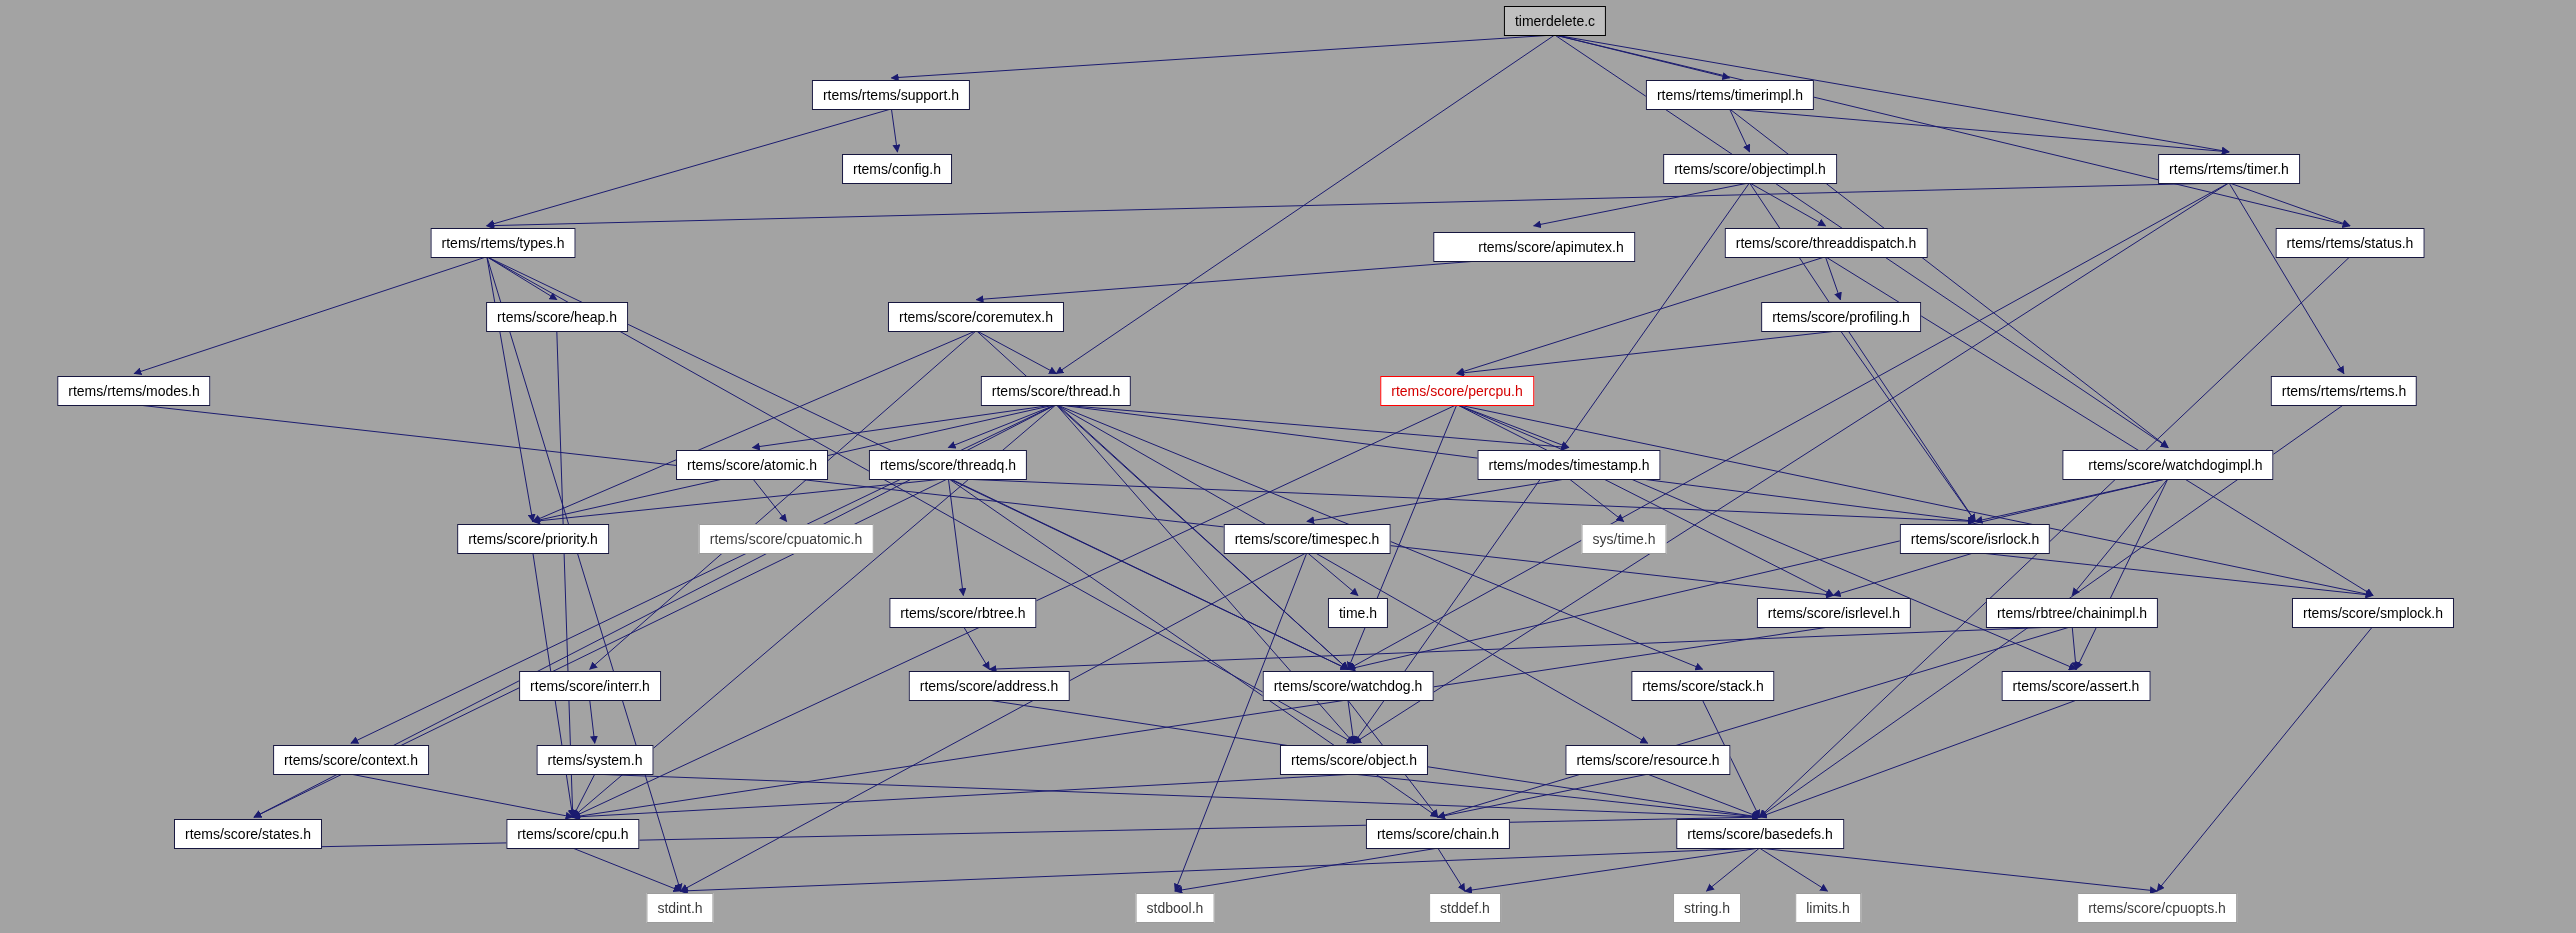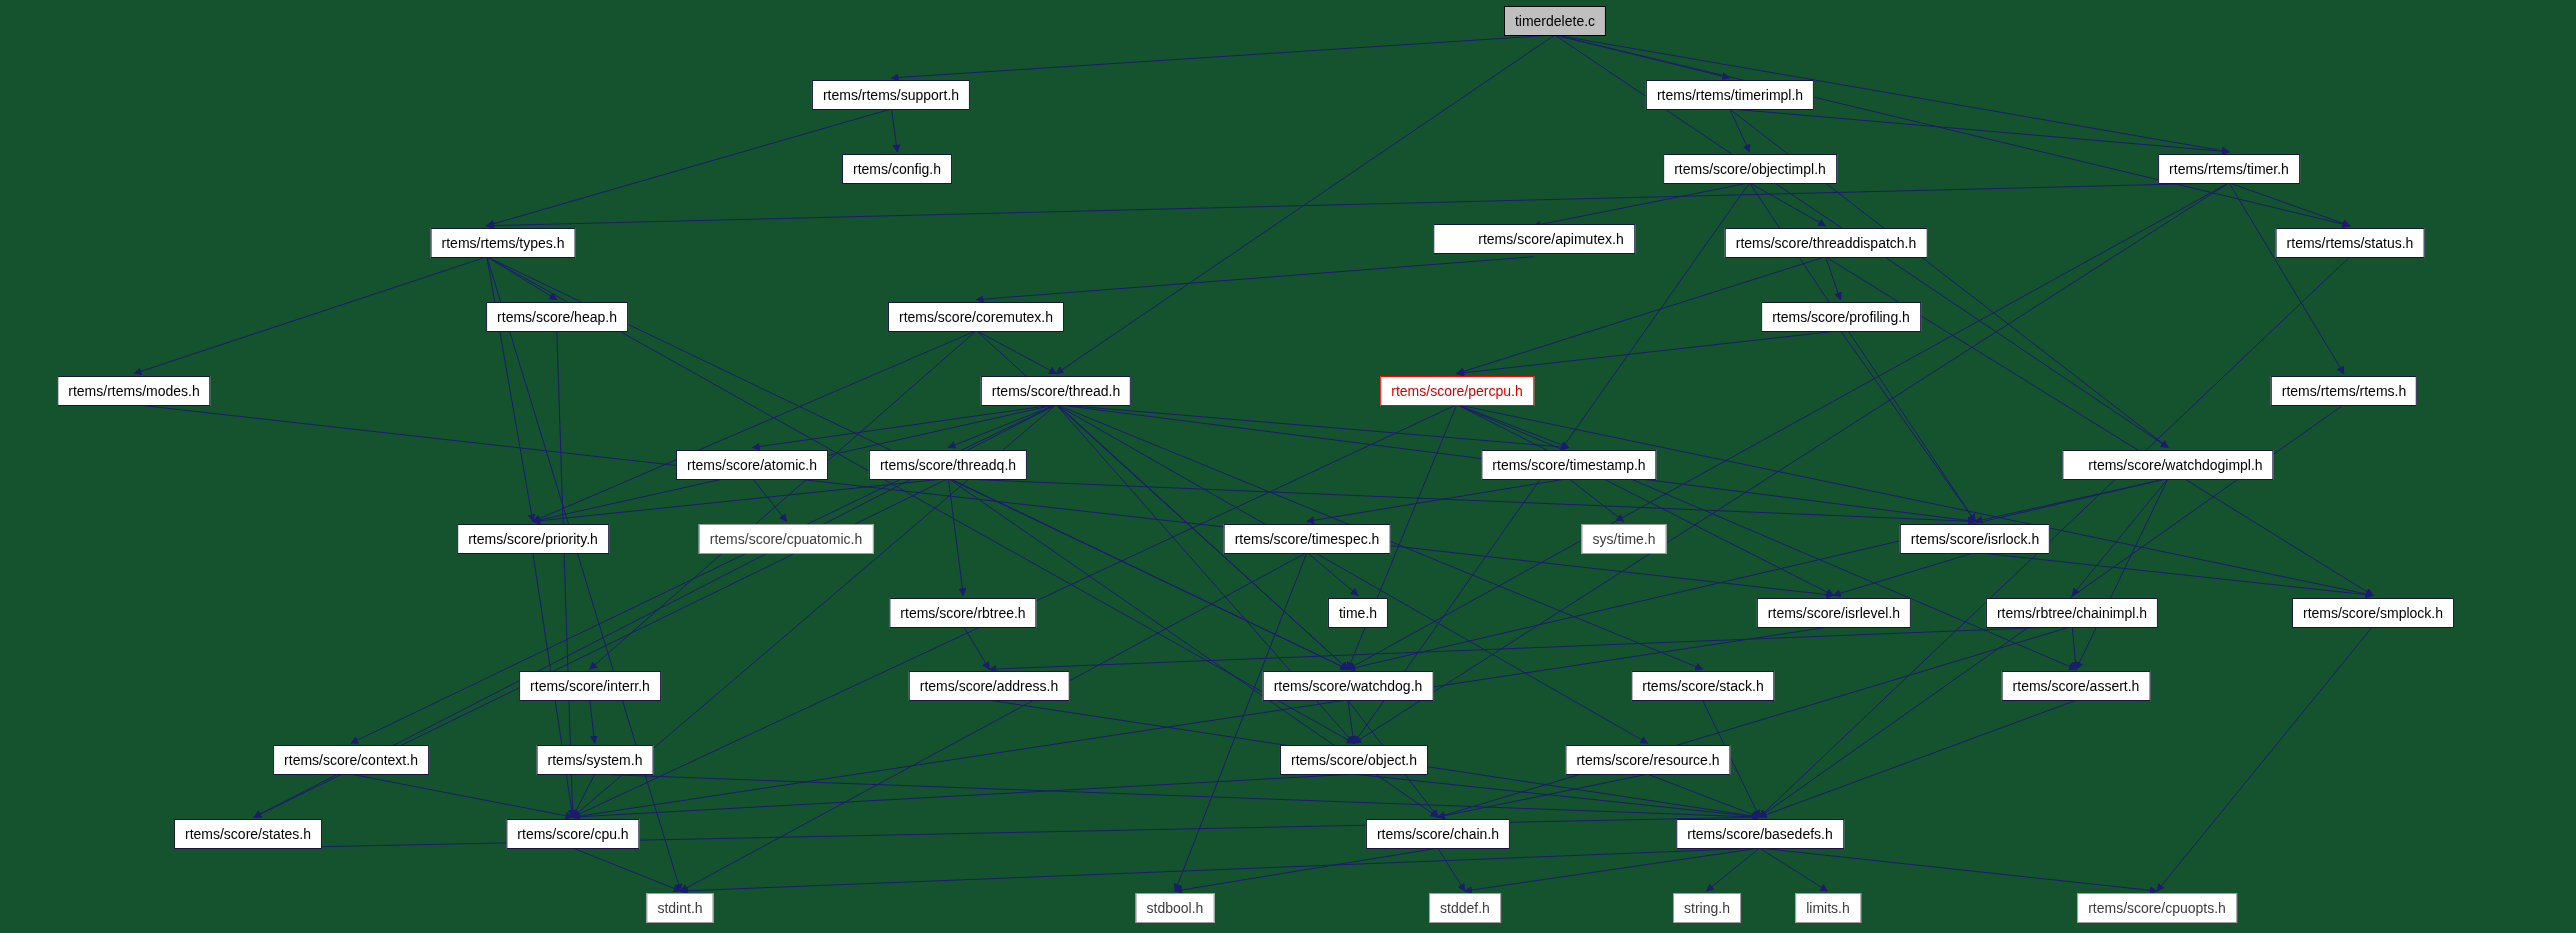--- a/index.html
+++ b/index.html
@@ -1,21 +1,21 @@
 <!DOCTYPE html>
 <html><head>
 <meta charset="utf-8">
 <title>timerdelete.c</title>
 <style>
   html,body{margin:0;padding:0;background:#ffffff;}
   .canvas{
     position:relative;
     width:2576px;
     height:933px;
-    background:#14532d;
+    background:#a3a3a3;
     font-family:"Liberation Sans", sans-serif;
     overflow:hidden;
   }
   svg.edges{position:absolute;left:0;top:0;z-index:1;}
   #nodes-layer{position:absolute;left:0;top:0;width:100%;height:100%;z-index:2;}
   .node{
     position:absolute;
     transform:translateX(-50%);
     height:28px;
     line-height:28px;
@@ -161,33 +161,33 @@
       </g>
   </svg>
   <div id="nodes-layer">
       <div class="node main" style="left: 1555px; top: 6px;">timerdelete.c</div>
       <div class="node normal" style="left: 891px; top: 80px;">rtems/rtems/support.h</div>
       <div class="node normal" style="left: 1730px; top: 80px;">rtems/rtems/timerimpl.h</div>
       <div class="node normal" style="left: 897px; top: 154px;">rtems/config.h</div>
       <div class="node normal" style="left: 1750px; top: 154px;">rtems/score/objectimpl.h</div>
       <div class="node normal" style="left: 2229px; top: 154px;">rtems/rtems/timer.h</div>
       <div class="node normal" style="left: 487px; top: 228px; margin-left: 16px;">rtems/rtems/types.h</div>
-      <div class="node normal" style="left: 1534px; top: 224px; padding-left: 44px;">rtems/score/apimutex.h</div>
+      <div class="node normal" style="left: 1534px; top: 232px; padding-left: 44px;">rtems/score/apimutex.h</div>
       <div class="node normal" style="left: 1826px; top: 228px;">rtems/score/threaddispatch.h</div>
       <div class="node normal" style="left: 2350px; top: 228px;">rtems/rtems/status.h</div>
       <div class="node normal" style="left: 557px; top: 302px;">rtems/score/heap.h</div>
       <div class="node normal" style="left: 976px; top: 302px;">rtems/score/coremutex.h</div>
       <div class="node normal" style="left: 1841px; top: 302px;">rtems/score/profiling.h</div>
       <div class="node normal" style="left: 134px; top: 376px;">rtems/rtems/modes.h</div>
       <div class="node normal" style="left: 1056px; top: 376px;">rtems/score/thread.h</div>
       <div class="node red" style="left: 1457px; top: 376px;">rtems/score/percpu.h</div>
       <div class="node normal" style="left: 2344px; top: 376px;">rtems/rtems/rtems.h</div>
       <div class="node normal" style="left: 752px; top: 450px;">rtems/score/atomic.h</div>
       <div class="node normal" style="left: 948px; top: 450px;">rtems/score/threadq.h</div>
-      <div class="node normal" style="left: 1569px; top: 450px;">rtems/score/timestamp.h</div>
+      <div class="node normal" style="left: 1569px; top: 450px;">rtems/modes/timestamp.h</div>
       <div class="node normal" style="left: 2168px; top: 450px; padding-left: 25px;">rtems/score/watchdogimpl.h</div>
       <div class="node normal" style="left: 533px; top: 524px;">rtems/score/priority.h</div>
       <div class="node ext" style="left: 786px; top: 524px;">rtems/score/cpuatomic.h</div>
       <div class="node normal" style="left: 1307px; top: 524px;">rtems/score/timespec.h</div>
       <div class="node ext" style="left: 1624px; top: 524px;">sys/time.h</div>
       <div class="node normal" style="left: 1975px; top: 524px;">rtems/score/isrlock.h</div>
       <div class="node normal" style="left: 963px; top: 598px;">rtems/score/rbtree.h</div>
       <div class="node normal" style="left: 1358px; top: 598px;">time.h</div>
       <div class="node normal" style="left: 1834px; top: 598px;">rtems/score/isrlevel.h</div>
       <div class="node normal" style="left: 2072px; top: 598px;">rtems/rbtree/chainimpl.h</div>

